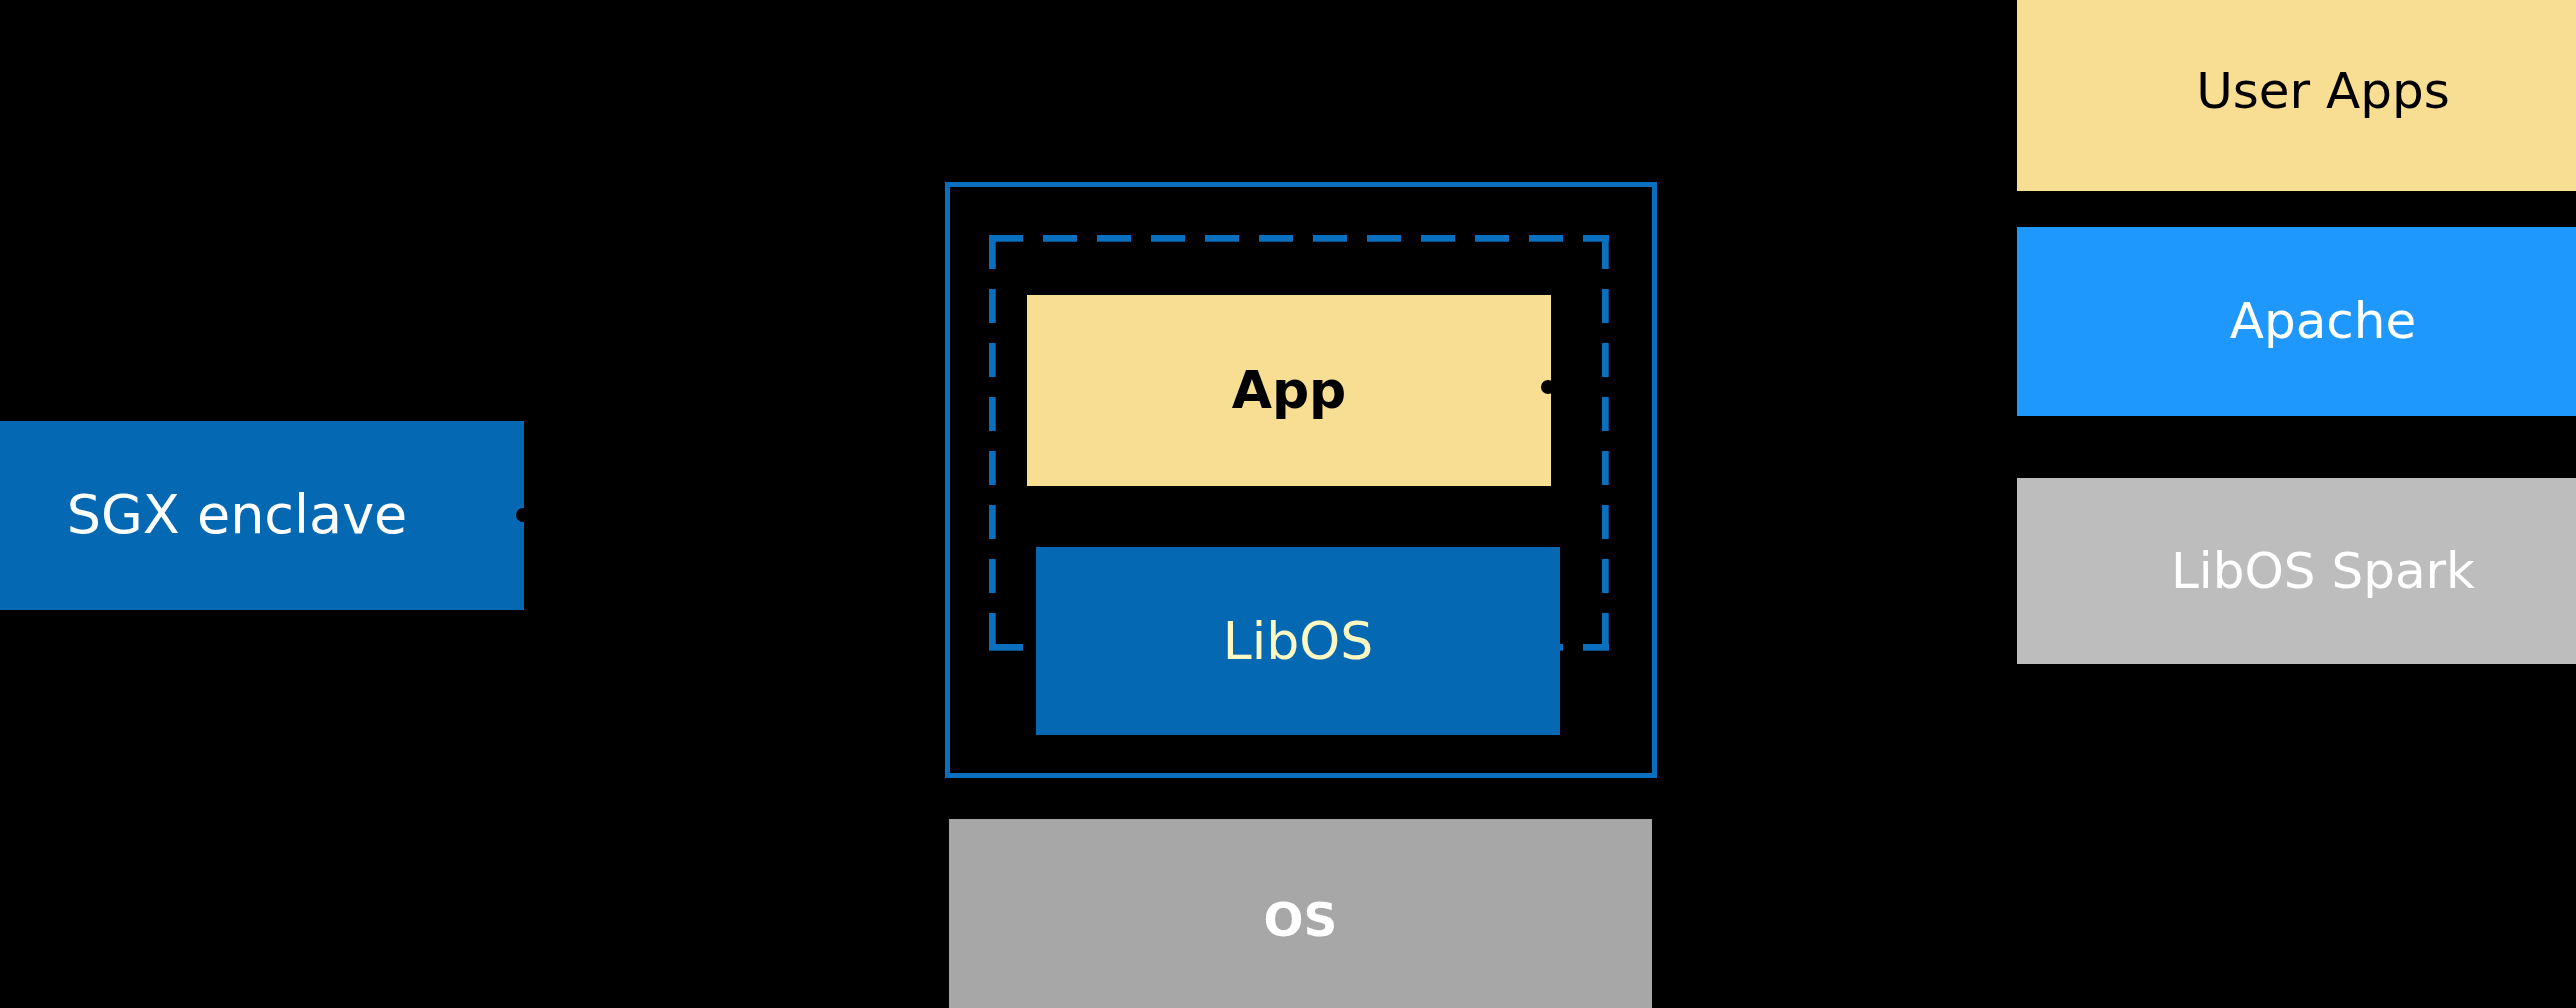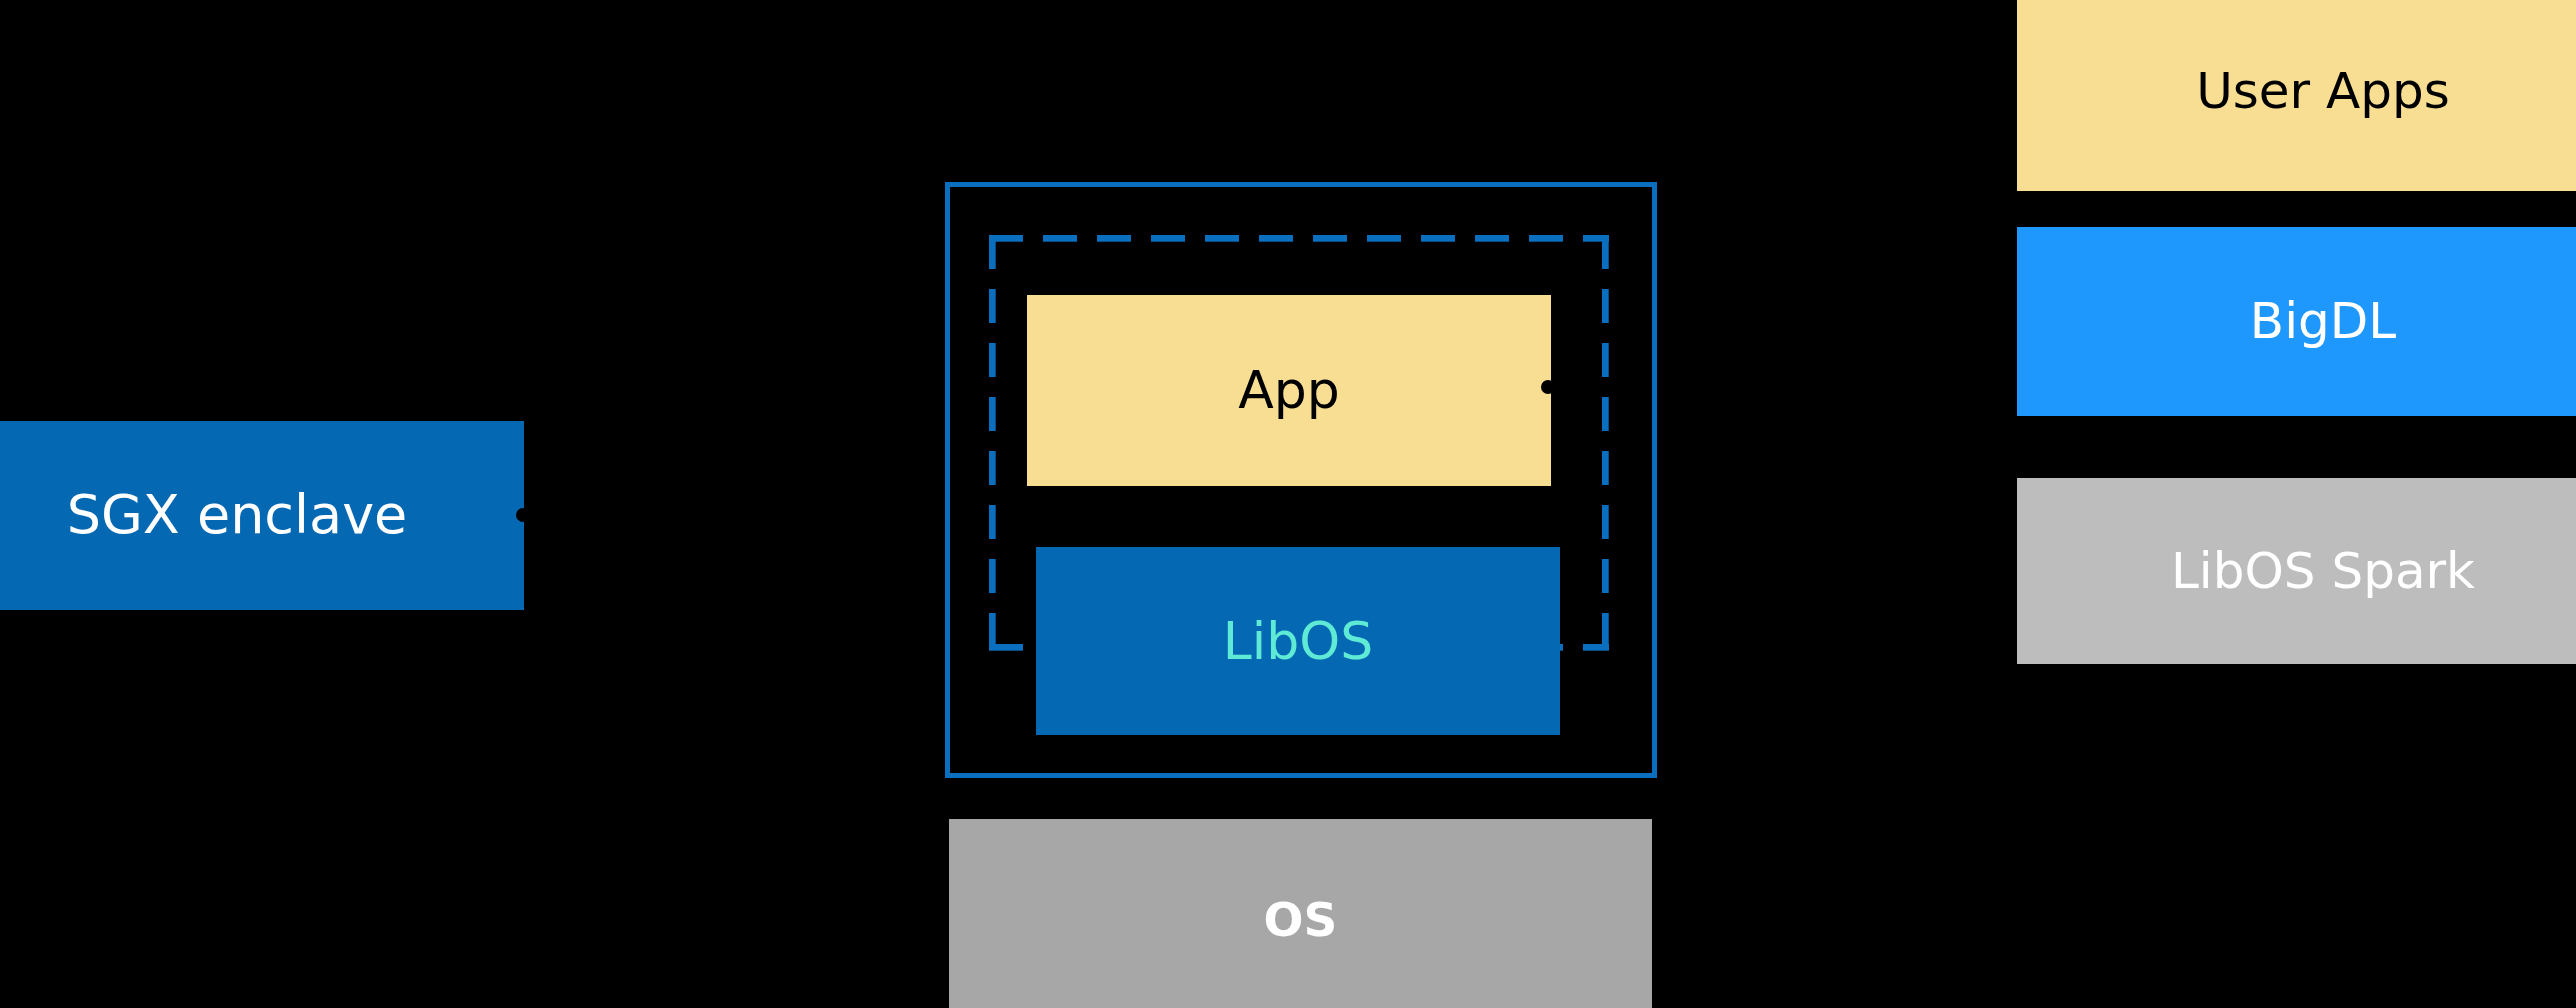--- a/index.html
+++ b/index.html
@@ -70,29 +70,29 @@
   }
 
   #app-box {
     left: 1027px;
     top: 295px;
     width: 524px;
     height: 191px;
     background: #F8DE93;
     color: #000000;
     font-size: 52px;
-    font-weight: 400;
+    font-weight: 700;
   }
   #libos-box {
     left: 1036px;
     top: 547px;
     width: 524px;
     height: 188px;
     background: #0568B3;
-    color: #5eead4;
+    color: #fef9c3;
     font-size: 52px;
     font-weight: 400;
   }
   #os-box {
     left: 949px;
     top: 819px;
     width: 703px;
     height: 201px;
     background: #A7A7A7;
     color: #FFFFFF;
@@ -187,21 +187,21 @@
   </div>
 
   <div class="connector-dot" id="connector-dot-sgx"></div>
   <div class="connector-dot" id="connector-dot-app"></div>
 
   <div class="box" id="user-apps-box">
     <span class="box-label">User Apps</span>
   </div>
 
   <div class="box" id="bigdl-box">
-    <span class="box-label">BigDL</span>
+    <span class="box-label">Apache</span>
   </div>
 
   <div class="box" id="apache-spark-box">
     <span class="box-label">LibOS Spark</span>
   </div>
 
 </div>
 
 
 </body></html>

